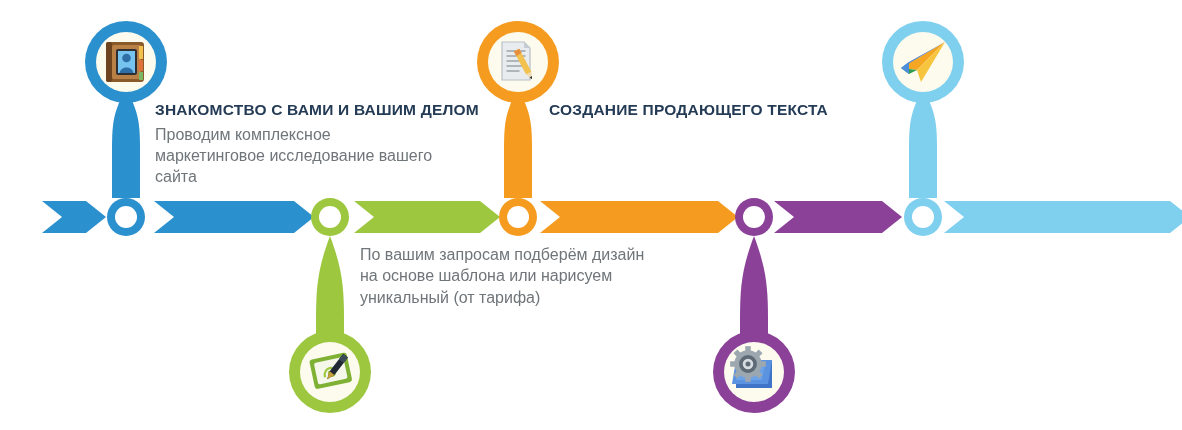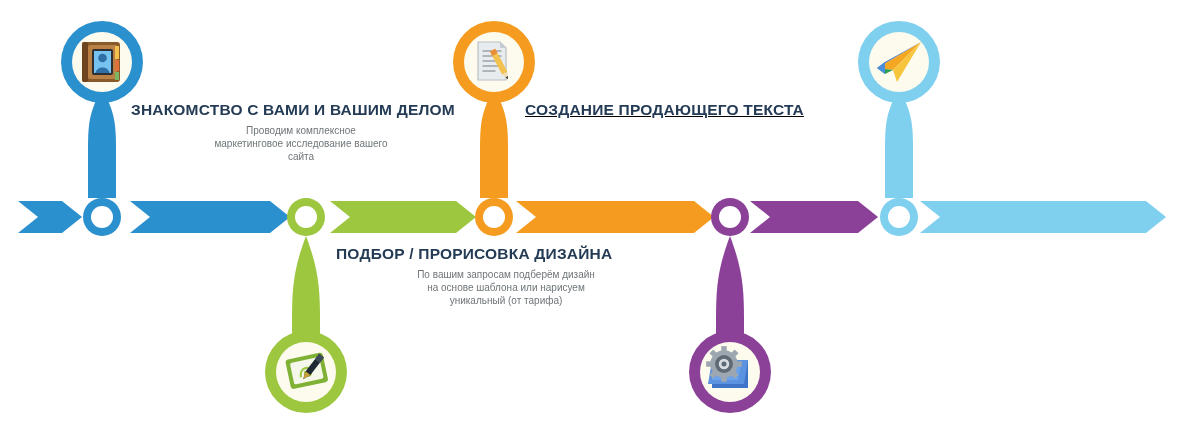--- a/index.html
+++ b/index.html
@@ -2,21 +2,21 @@
 <html><head>
 <meta charset="utf-8">
 <style>
   html,body{margin:0;padding:0;}
   body{
     width:1182px;height:430px;
     background:#ffffff;
     font-family:"Liberation Sans", sans-serif;
     overflow:hidden;
   }
-  #stage{position:relative;width:976px;height:430px;}
+  #stage{position:relative;width:976px;height:430px;margin-left:24px;}
 
   
   .band{position:absolute;left:0;top:0;width:1182px;height:430px;}
 
   
   .node{position:absolute;}
 
   
   .txt{position:absolute;}
   .txt h3{
@@ -24,25 +24,24 @@
     font-size:15.5px;
     font-weight:bold;
     letter-spacing:0.2px;
     color:#243b55;
     line-height:1.28;
     text-transform:uppercase;
     white-space:pre-line;
   }
   .txt p{
     margin:0;
-    font-size:10px;
+    font-size:16px;
     color:#6f7579;
     line-height:1.33;
     white-space:pre-line;
-    text-align:center;
   }
 </style>
 </head>
 <body>
 
 <div id="stage">
 
   <svg class="band" viewBox="0 0 1182 430">
 
     <g>
@@ -201,27 +200,26 @@
   </div>
 
   <div class="txt" style="left:131px;top:100px;width:340px;">
     <h3>ЗНАКОМСТВО С ВАМИ И ВАШИМ ДЕЛОМ</h3>
     <p>Проводим комплексное
 маркетинговое исследование вашего
 сайта</p>
   </div>
 
   <div class="txt" style="left:336px;top:244px;width:340px;">
-    <h3>ПОДБОР / ПРОРИСОВКА ДИЗАЙНА</h3>
     <p>По вашим запросам подберём дизайн
 на основе шаблона или нарисуем
 уникальный (от тарифа)</p>
   </div>
 
-  <div class="txt" style="left:525px;top:100px;width:345px;text-decoration:underline;">
+  <div class="txt" style="left:525px;top:100px;width:345px;">
     <h3>СОЗДАНИЕ ПРОДАЮЩЕГО ТЕКСТА</h3>
   </div>
 
   <div class="txt" style="left:752px;top:244px;width:420px;">
   </div>
 
 
 </div>
 
 </body></html>

